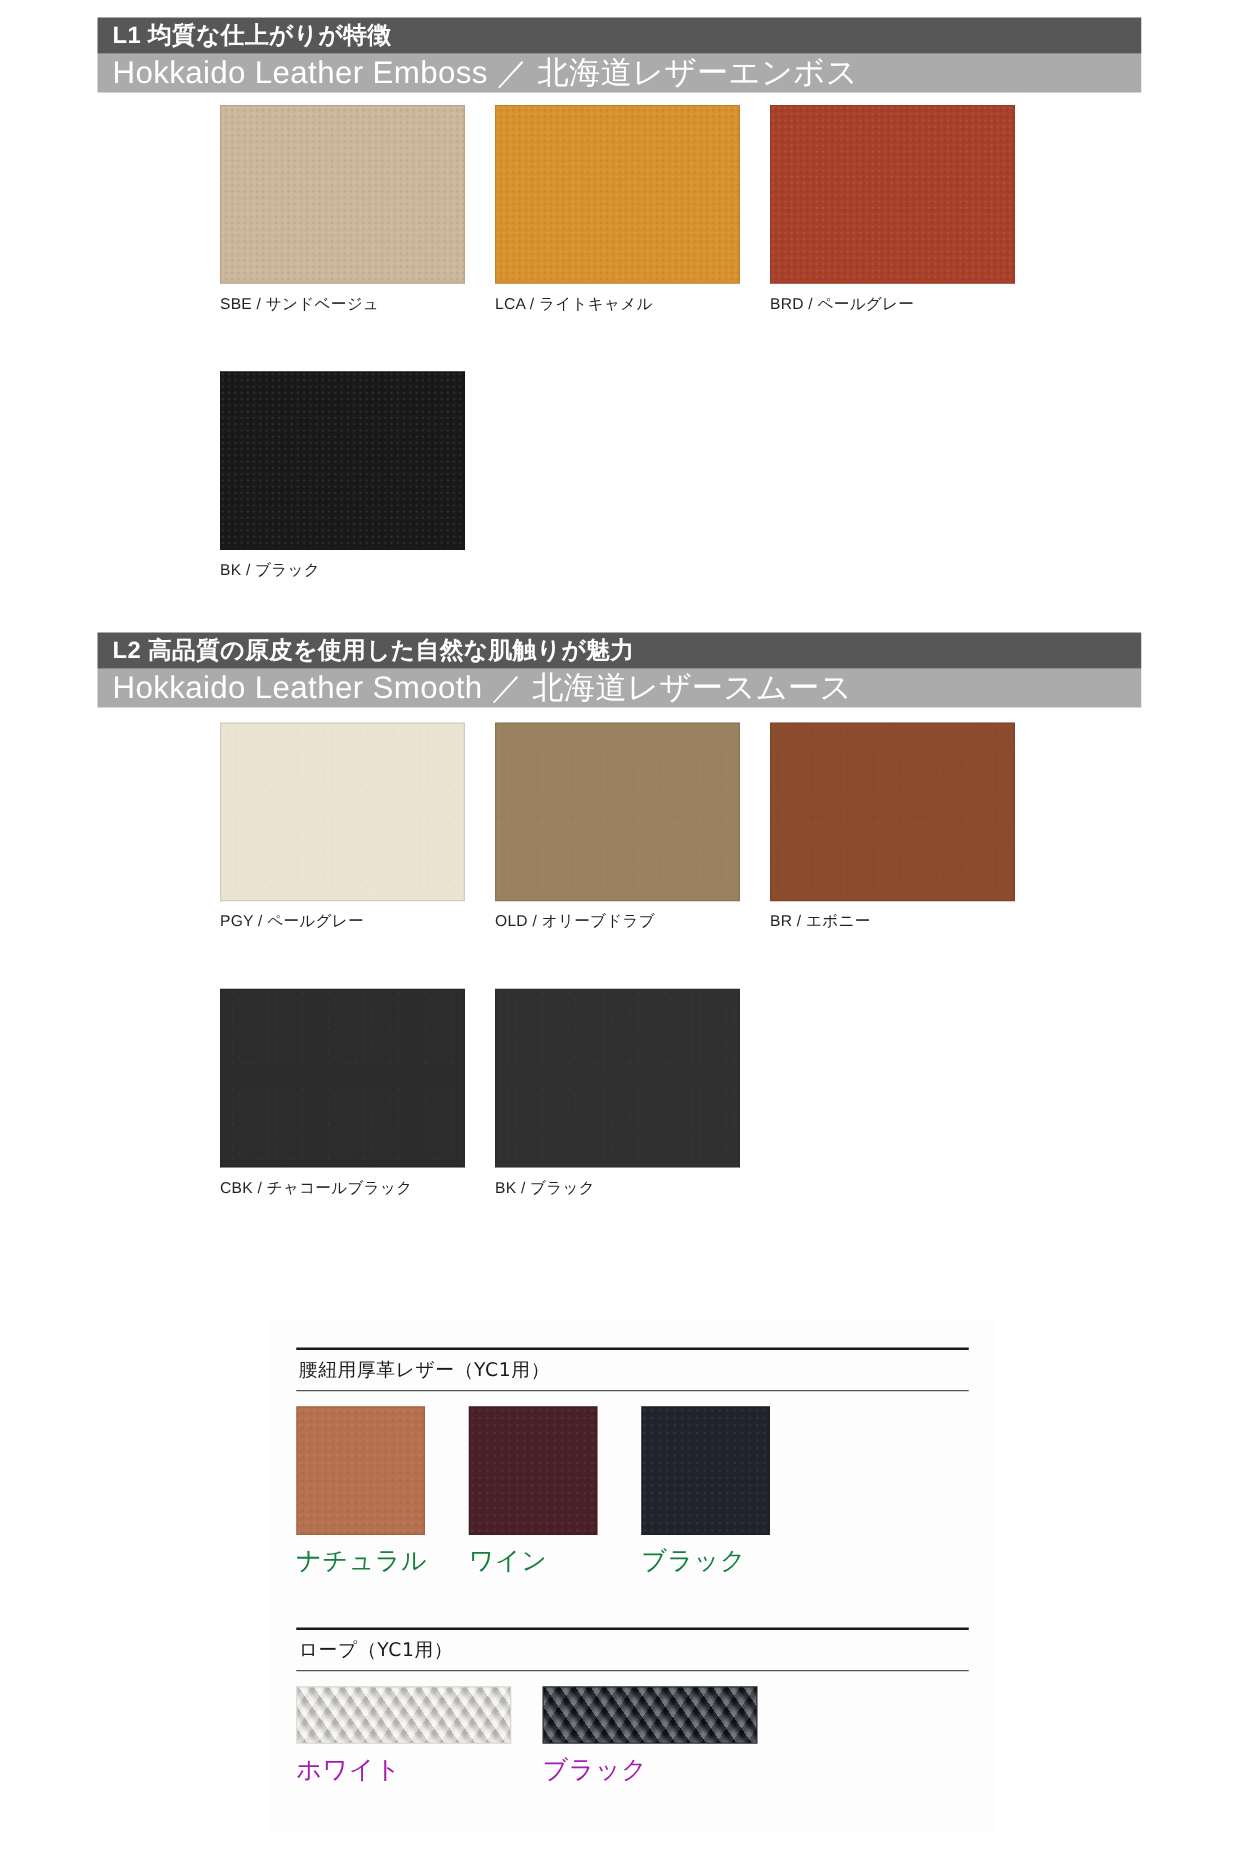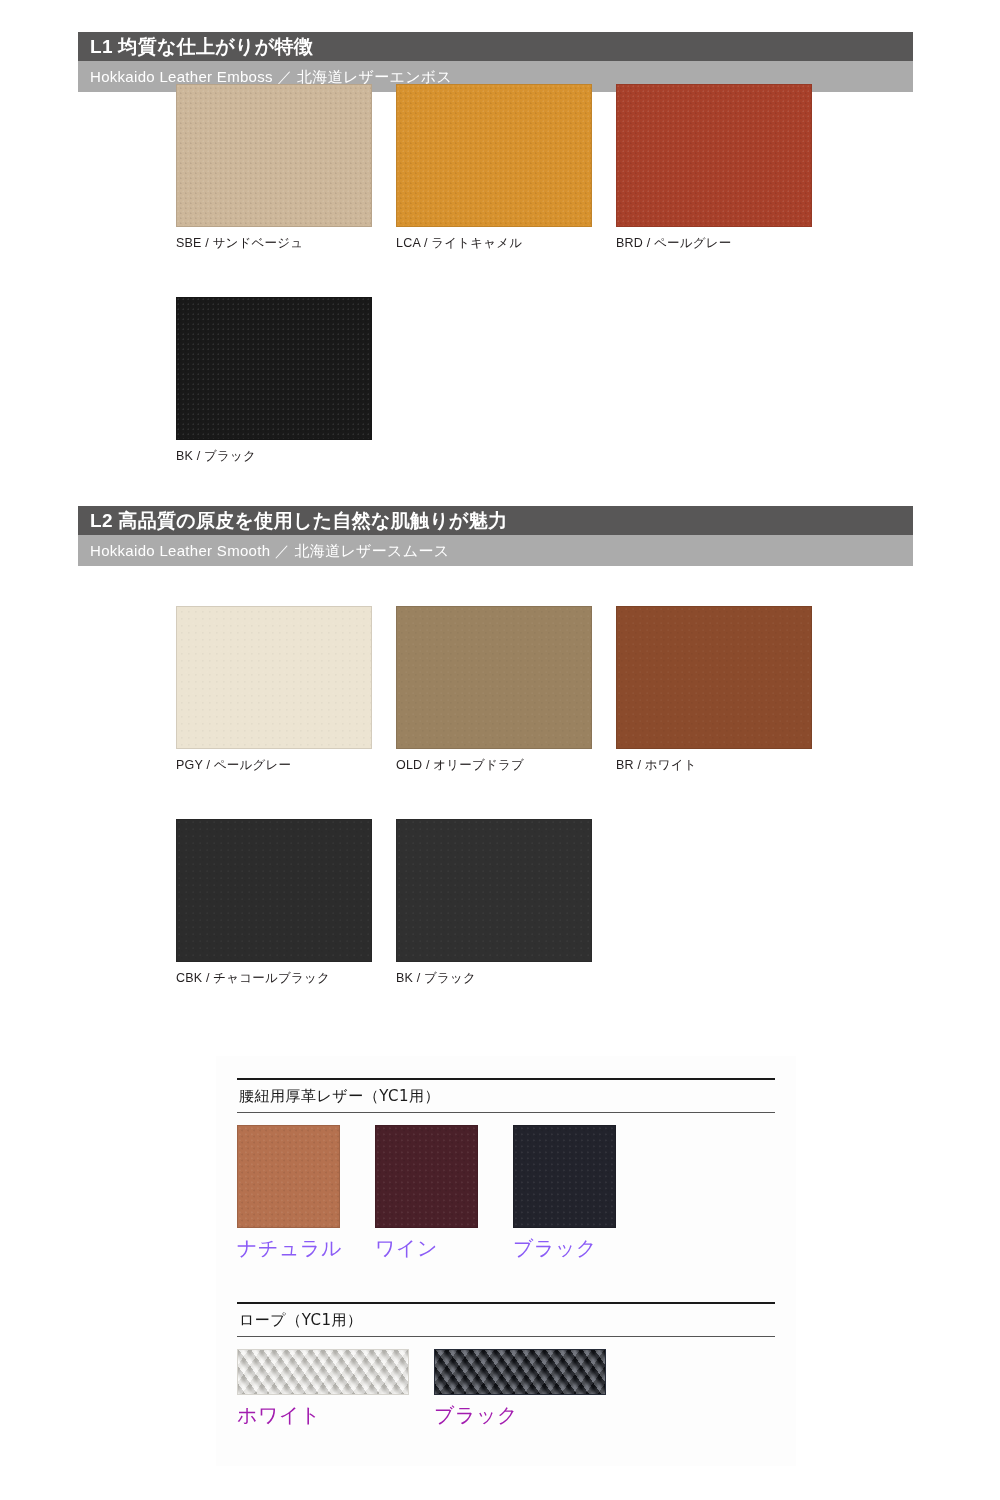--- a/index.html
+++ b/index.html
@@ -42,21 +42,21 @@
   }
   .hdr-light {
     background: #ababab;
     height: 31px;
     display: flex;
     align-items: center;
     padding-left: 12px;
   }
   .hdr-light-text {
     color: #ffffff;
-    font-size: 15px;
+    font-size: 25px;
     font-weight: normal;
     letter-spacing: 0.3px;
     line-height: 1;
     white-space: nowrap;
   }
 
   
   .swatch-grid {
     position: absolute;
     left: 176px;
@@ -153,21 +153,21 @@
     inset: 0;
     background-image:
       radial-gradient(circle at 30% 40%, rgba(255,255,255,0.07) 0.7px, transparent 1.3px),
       radial-gradient(circle at 70% 75%, rgba(0,0,0,0.07) 0.7px, transparent 1.3px);
     background-size: 6px 6px, 6px 6px;
     pointer-events: none;
   }
   .chip-caption {
     margin-top: 7px;
     font-size: 20px;
-    color: #8b5cf6;
+    color: #15803d;
     letter-spacing: 0.5px;
     white-space: nowrap;
     font-family: "DejaVu Sans", "Liberation Sans", sans-serif;
   }
 
   
   .rope-row {
     display: flex;
     margin-top: 12px;
   }
@@ -200,21 +200,21 @@
     letter-spacing: 0.5px;
     white-space: nowrap;
     font-family: "DejaVu Sans", "Liberation Sans", sans-serif;
   }
 </style>
 </head>
 <body>
 
 <div class="page">
 
-  <div class="section-header" style="top:32px;border-radius:17px;">
+  <div class="section-header" style="top:14px;border-radius:17px;">
     <div class="hdr-dark">
       <span class="hdr-dark-text">L1 均質な仕上がりが特徴</span>
     </div>
     <div class="hdr-light">
       <span class="hdr-light-text">Hokkaido Leather Emboss ／ 北海道レザーエンボス</span>
     </div>
   </div>
 
   <div class="swatch-grid" style="top:84px;">
     <div class="swatch-row">
@@ -242,33 +242,33 @@
 
   <div class="section-header" style="top:506px;">
     <div class="hdr-dark">
       <span class="hdr-dark-text">L2 高品質の原皮を使用した自然な肌触りが魅力</span>
     </div>
     <div class="hdr-light">
       <span class="hdr-light-text">Hokkaido Leather Smooth ／ 北海道レザースムース</span>
     </div>
   </div>
 
-  <div class="swatch-grid" style="top:578px;margin-top:28px;">
+  <div class="swatch-grid" style="top:578px;">
     <div class="swatch-row">
       <div class="swatch-cell">
         <div class="swatch-chip smooth" style="background:#ece4d2;"></div>
         <div class="swatch-label">PGY / ペールグレー</div>
       </div>
       <div class="swatch-cell">
         <div class="swatch-chip smooth" style="background:#9a8260;"></div>
         <div class="swatch-label">OLD / オリーブドラブ</div>
       </div>
       <div class="swatch-cell">
         <div class="swatch-chip smooth" style="background:#8b4b2c;"></div>
-        <div class="swatch-label">BR / ホワイト</div>
+        <div class="swatch-label">BR / エボニー</div>
       </div>
     </div>
     <div class="swatch-row">
       <div class="swatch-cell">
         <div class="swatch-chip smooth" style="background:#2c2c2c;"></div>
         <div class="swatch-label">CBK / チャコールブラック</div>
       </div>
       <div class="swatch-cell">
         <div class="swatch-chip smooth" style="background:#303030;"></div>
         <div class="swatch-label">BK / ブラック</div>

